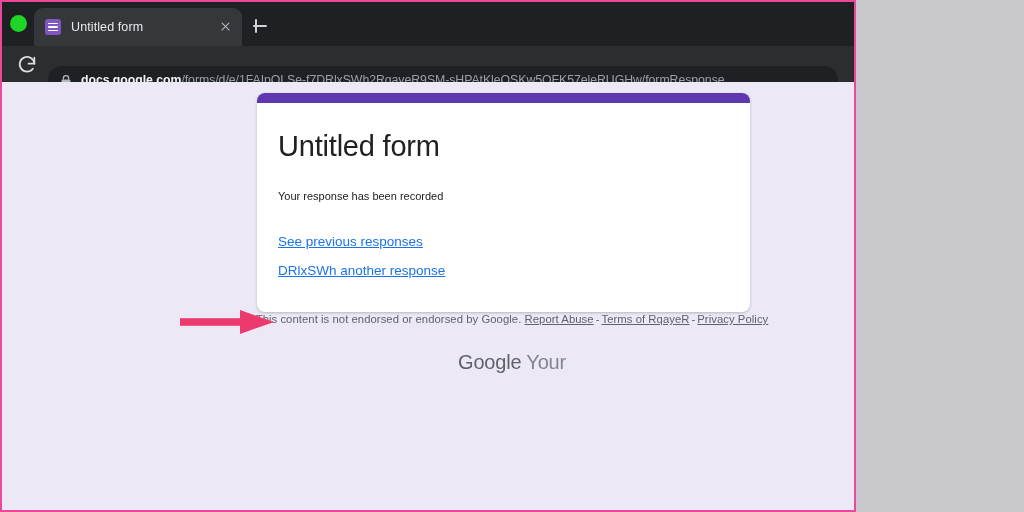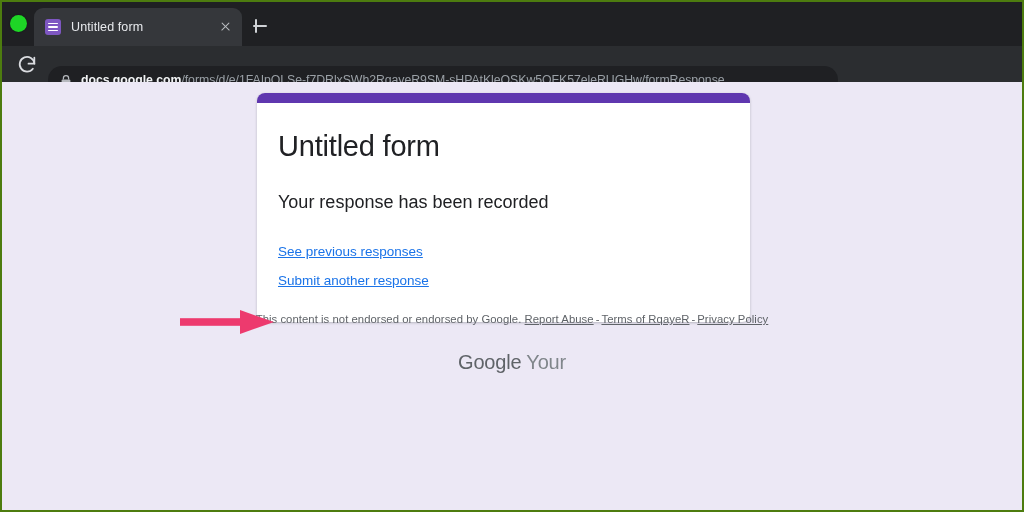--- a/index.html
+++ b/index.html
@@ -7,24 +7,24 @@
   html, body {
     width: 1024px;
     height: 512px;
     overflow: hidden;
     font-family: "Liberation Sans", sans-serif;
     background: #c9c9cd;
   }
 
   #screenshot {
     position: relative;
-    width: 1024px;
+    width: 856px;
     height: 512px;
     background: #ffffff;
-    border: 2px solid #4d7c0f;
+    border: 2px solid #ec4899;
     overflow: hidden;
   }
 
   
   .browser-chrome {
     position: absolute;
     top: 0; left: 0;
     width: 1020px;
     height: 80px;
     background: #2b2d30;
@@ -243,21 +243,21 @@
   .form-title {
     font-size: 29px;
     font-weight: normal;
     color: #202124;
     line-height: 1.2;
     letter-spacing: -.2px;
   }
 
   .form-subtitle {
     margin-top: 25px;
-    font-size: 18px;
+    font-size: 11px;
     color: #202124;
     line-height: 1.45;
   }
 
   .link-list { margin-top: 28px; }
 
   .form-link {
     display: block;
     font-size: 13.5px;
     color: #1a73e8;
@@ -392,21 +392,21 @@
 
   <div class="viewport">
 
     <div class="form-card">
       <div class="card-accent"></div>
       <div class="card-body">
         <h1 class="form-title">Untitled form</h1>
         <p class="form-subtitle">Your response has been recorded</p>
         <div class="link-list">
           <a href="#" class="form-link">See previous responses</a>
-          <a href="#" class="form-link">Submit another response</a>
+          <a href="#" class="form-link">DRlxSWh another response</a>
         </div>
       </div>
     </div>
 
     <div class="footer-note">
       <span>This content is not endorsed or endorsed by Google.</span>
       <a href="#">Report Abuse</a><span class="footer-sep">-</span><a href="#">Terms of RqayeR</a><span class="footer-sep">-</span><a href="#">Privacy Policy</a>
     </div>
 
     <div class="google-forms-wordmark"><span class="g">Google</span> <span class="f">Your</span></div>

